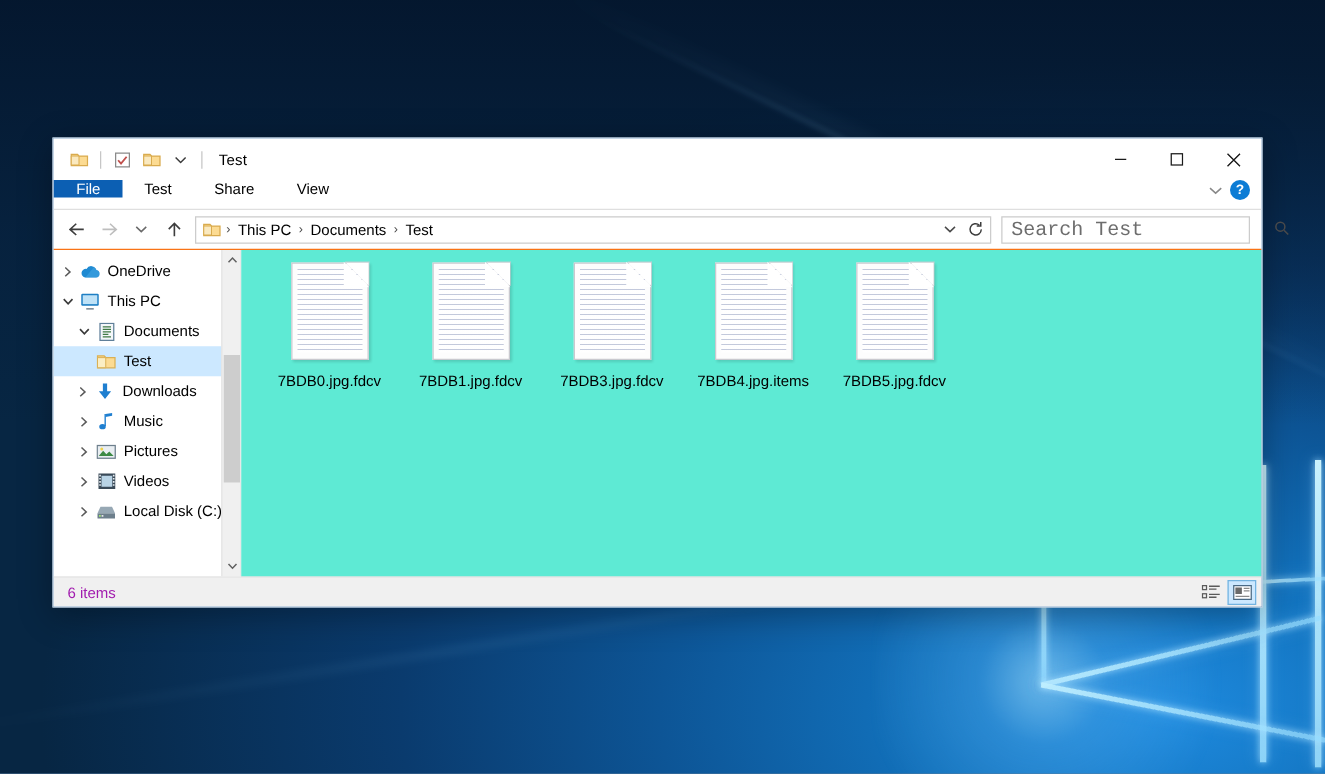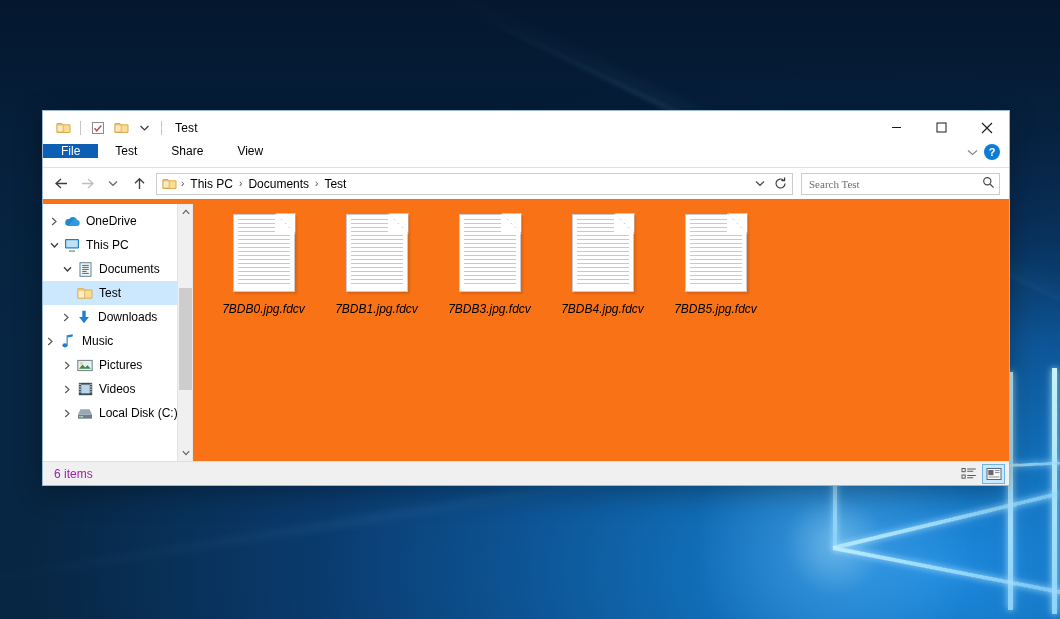--- a/index.html
+++ b/index.html
@@ -118,27 +118,27 @@
   .crumb { font-size: 12px; padding: 0 5px; line-height: 18px; }
   .crumb-sep { color: #4a4a4a; font-size: 10px; padding: 0 1px; }
   .crumb-ico { padding: 0 3px 0 1px; display: flex; align-items: center; }
   .crumb-tools { display: flex; align-items: center; gap: 0; }
   .crumb-tool { width: 20px; height: 20px; display: flex; align-items: center; justify-content: center; }
   .searchbox {
     width: 199px; height: 22px; margin-left: 6px; border: 1px solid #cccccc;
     background: #fff; display: flex; align-items: center; padding: 0 4px 0 7px;
   }
   .searchbox input {
-    flex: 1; border: none; outline: none; font-size: 11px;
-    font-family: Liberation Serif, serif; color: #ec4899; background: transparent;
+    flex: 1; border: none; outline: none; font-size: 16px;
+    font-family: Liberation Mono, monospace; color: #ec4899; background: transparent;
   }
   .searchbox input::placeholder { color: #6d6d6d; }
 
   
-  .body { flex: 1; display: flex; min-height: 0; border-top: 5px solid #f97316; }
+  .body { flex: 1; display: flex; min-height: 0; border-top: 1px solid #f97316; }
 
   
   .sidebar {
     width: 150px; background: #ffffff; position: relative;
     overflow: hidden; flex: 0 0 auto; padding-top: 5px;
     border-right: 1px solid #e8e8e8;
   }
   .tree-item {
     height: 24px; display: flex; align-items: center;
     font-size: 12px; color: #000; padding-right: 4px; white-space: nowrap;
@@ -161,21 +161,21 @@
     display: flex; align-items: center; justify-content: center;
     font-size: 8px; color: #606060;
   }
   .sb-arrow.up { top: 0; } .sb-arrow.down { bottom: 0; }
   .sb-thumb {
     position: absolute; left: 1px; width: 13px; top: 84px; height: 102px;
     background: #cdcdcd;
   }
 
   
-  .content { flex: 1; background: #f97316; position: relative; overflow: hidden; padding: 6px 0 0 14px; font-style: italic; }
+  .content { flex: 1; background: #5eead4; position: relative; overflow: hidden; padding: 6px 0 0 14px; }
   .grid { display: flex; flex-wrap: wrap; }
   .file-item {
     width: 113px; height: 118px; display: flex; flex-direction: column;
     align-items: center; padding-top: 4px;
   }
   .doc-icon { width: 62px; height: 78px; position: relative; }
   .doc-icon .page {
     position: absolute; inset: 0; background: #fdfdfd;
     border: 1px solid #c9c9cf;
     box-shadow: 1.5px 1.5px 2px rgba(0,0,0,0.13);
@@ -430,21 +430,21 @@
               </svg>
           </span>
           <span class="tree-ico">
             <svg width="14" height="15" viewBox="0 0 14 15">
               <path d="M5.3 0.8h3.4v6.2h3.2L7 13.2 2.1 7h3.2z" fill="#1f7fd0"></path>
             </svg>
           </span>
           <span class="tree-label">Downloads</span>
         </div>
 
-        <div class="tree-item" style="">
+        <div class="tree-item" style="padding-left:17px">
           <span class="chev">
             <svg width="7" height="9" viewBox="0 0 7 9">
                 <path d="M1.2 1L5 4.5 1.2 8" fill="none" stroke="#5a5a5a" stroke-width="1.2"></path>
               </svg>
           </span>
           <span class="tree-ico">
             <svg width="13" height="15" viewBox="0 0 13 15">
               <path d="M5.4 1.2l5.3-0.9v2.3L5.4 3.6z" fill="#1f7fd0"></path>
               <path d="M4.6 1.2h1.1v9.5H4.6z" fill="#1f7fd0"></path>
               <ellipse cx="3" cy="11.3" rx="2.6" ry="2.1" fill="#1f7fd0"></ellipse>
@@ -551,21 +551,21 @@
             <div class="file-name">7BDB3.jpg.fdcv</div>
           </div>
 
           <div class="file-item">
             <div class="doc-icon">
               <div class="page"></div>
                 <div class="lines"></div>
               <div class="fold-edge"></div>
                 <div class="fold"></div>
             </div>
-            <div class="file-name">7BDB4.jpg.fdcv</div>
+            <div class="file-name">7BDB4.jpg.items</div>
           </div>
 
           <div class="file-item">
             <div class="doc-icon">
               <div class="page"></div>
                 <div class="lines"></div>
               <div class="fold-edge"></div>
                 <div class="fold"></div>
             </div>
             <div class="file-name">7BDB5.jpg.fdcv</div>

